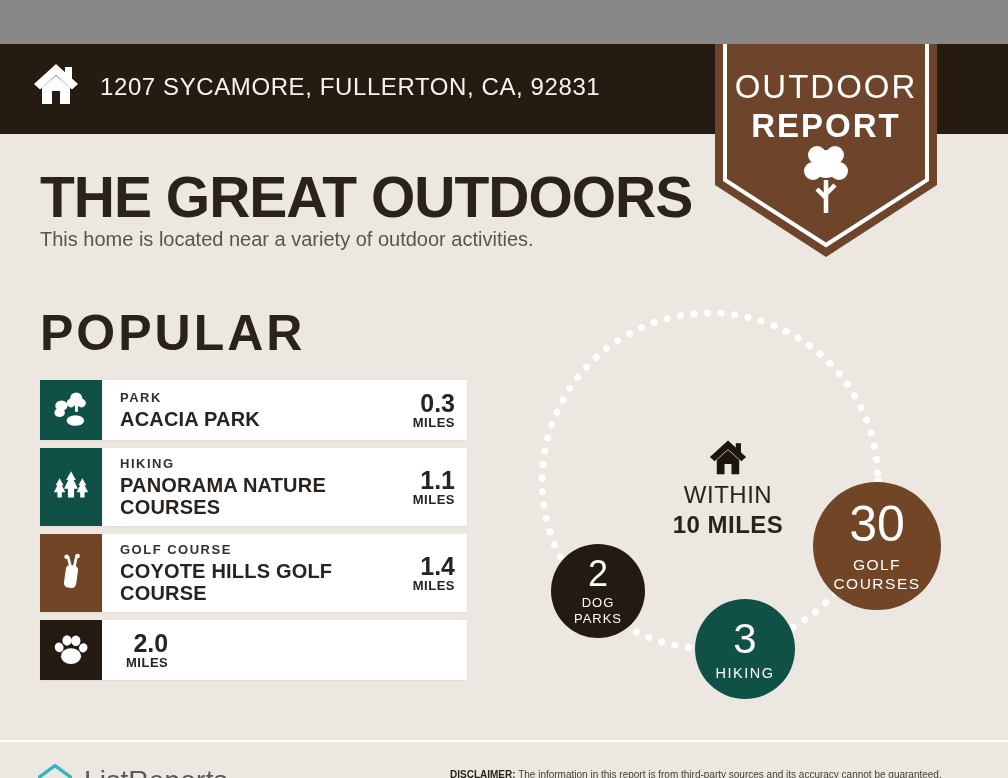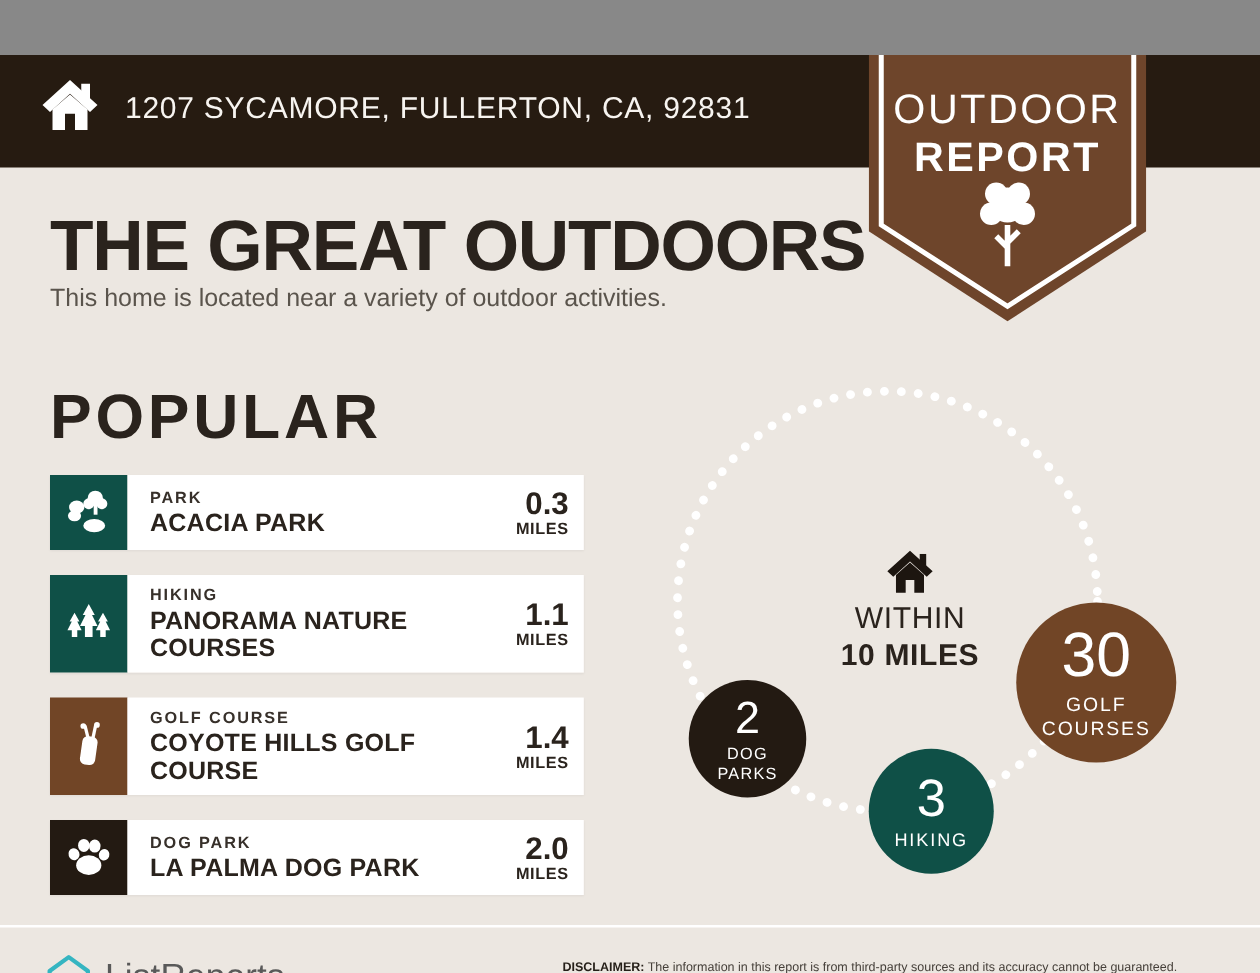--- a/index.html
+++ b/index.html
@@ -6,35 +6,35 @@
   body { background:#888; font-family:"Liberation Sans", sans-serif; }
   .page { position:relative; width:1008px; height:778px; background:#ece7e1; overflow:hidden;margin-top:44px; }
 
   
   .header { position:absolute; left:0; top:0; width:1008px; height:90px; background:#261b11; }
   .home-icon { position:absolute; left:32px; top:16px; width:48px; height:48px; }
   .address { position:absolute; left:100px; top:0; height:86px; display:flex; align-items:center;
              color:#f7f4f0; font-size:24px; letter-spacing:.6px; }
 
   
-  .badge { position:absolute; left:695px; top:0; width:222px; height:216px; z-index:5; }
+  .badge { position:absolute; left:715px; top:0; width:222px; height:216px; z-index:5; }
   .badge svg { display:block; }
   .badge-text { position:absolute; left:0; top:24px; width:222px; text-align:center; color:#fff; }
   .badge-line1 { font-size:33px; font-weight:400; letter-spacing:2px; }
   .badge-line2 { font-size:33px; font-weight:700; letter-spacing:2px; margin-top:1px; }
 
   
   .title { position:absolute; left:40px; top:120px; font-size:57px; font-weight:700;
            letter-spacing:-1px; color:#2a231d; }
   .subtitle { position:absolute; left:40px; top:184px; font-size:20px; color:#5a544c; }
 
   
   .popular-heading { position:absolute; left:40px; top:260px; font-size:50px; font-weight:700;
                      letter-spacing:3px; color:#2a231d; }
-  .poi-list { position:absolute; left:40px; top:336px; width:427px; display:flex; flex-direction:column; gap:20px; }
+  .poi-list { position:absolute; left:40px; top:336px; width:427px; display:flex; flex-direction:column; gap:8px; }
   .poi-row { display:flex; min-height:60px; box-shadow:0 1px 2px rgba(0,0,0,.06); }
   .poi-icon { width:62px; flex:0 0 62px; display:flex; align-items:center; justify-content:center; }
   .poi-icon svg { width:42px; height:42px; }
   .icon-teal { background:#0f5047; } .icon-brown { background:#714526; } .icon-dark { background:#231a12; }
   .poi-card { flex:1; background:#fff; display:flex; align-items:center; padding:8px 12px 8px 18px; }
   .poi-text { flex:1; }
   .poi-cat { font-size:13px; font-weight:700; letter-spacing:1.5px; color:#37302a; }
   .poi-name { font-size:20px; font-weight:700; color:#2a231d; line-height:22px; letter-spacing:.2px; margin-top:3px; }
   .poi-row-2 .poi-name { max-width:225px; }
   .poi-dist { display:flex; flex-direction:column; align-items:flex-end; margin-left:6px; }
@@ -184,24 +184,20 @@
       <div class="poi-icon icon-dark">
         <svg viewBox="0 0 48 48" fill="#fff">
           <ellipse cx="24" cy="31" rx="11.5" ry="9"></ellipse>
           <ellipse cx="10.5" cy="21" rx="5" ry="5.5" transform="rotate(-18 10.5 21)"></ellipse>
           <ellipse cx="19.5" cy="13" rx="5.3" ry="6"></ellipse>
           <ellipse cx="29.5" cy="13.5" rx="5.3" ry="6"></ellipse>
           <ellipse cx="38" cy="21.5" rx="4.8" ry="5.3" transform="rotate(18 38 21.5)"></ellipse>
         </svg>
       </div>
       <div class="poi-card">
-        <div class="poi-text">
-          <div class="poi-cat">DOG PARK</div>
-          <div class="poi-name">LA PALMA DOG PARK</div>
-        </div>
         <div class="poi-dist">
           <div class="poi-num">2.0</div>
           <div class="poi-unit">MILES</div>
         </div>
       </div>
     </div>
   </div>
 
   <svg class="ring" width="350" height="350">
     <circle cx="175" cy="175" r="168" fill="none" stroke="#ffffff" stroke-width="7" stroke-dasharray="0.1 13.5" stroke-linecap="round"></circle>

